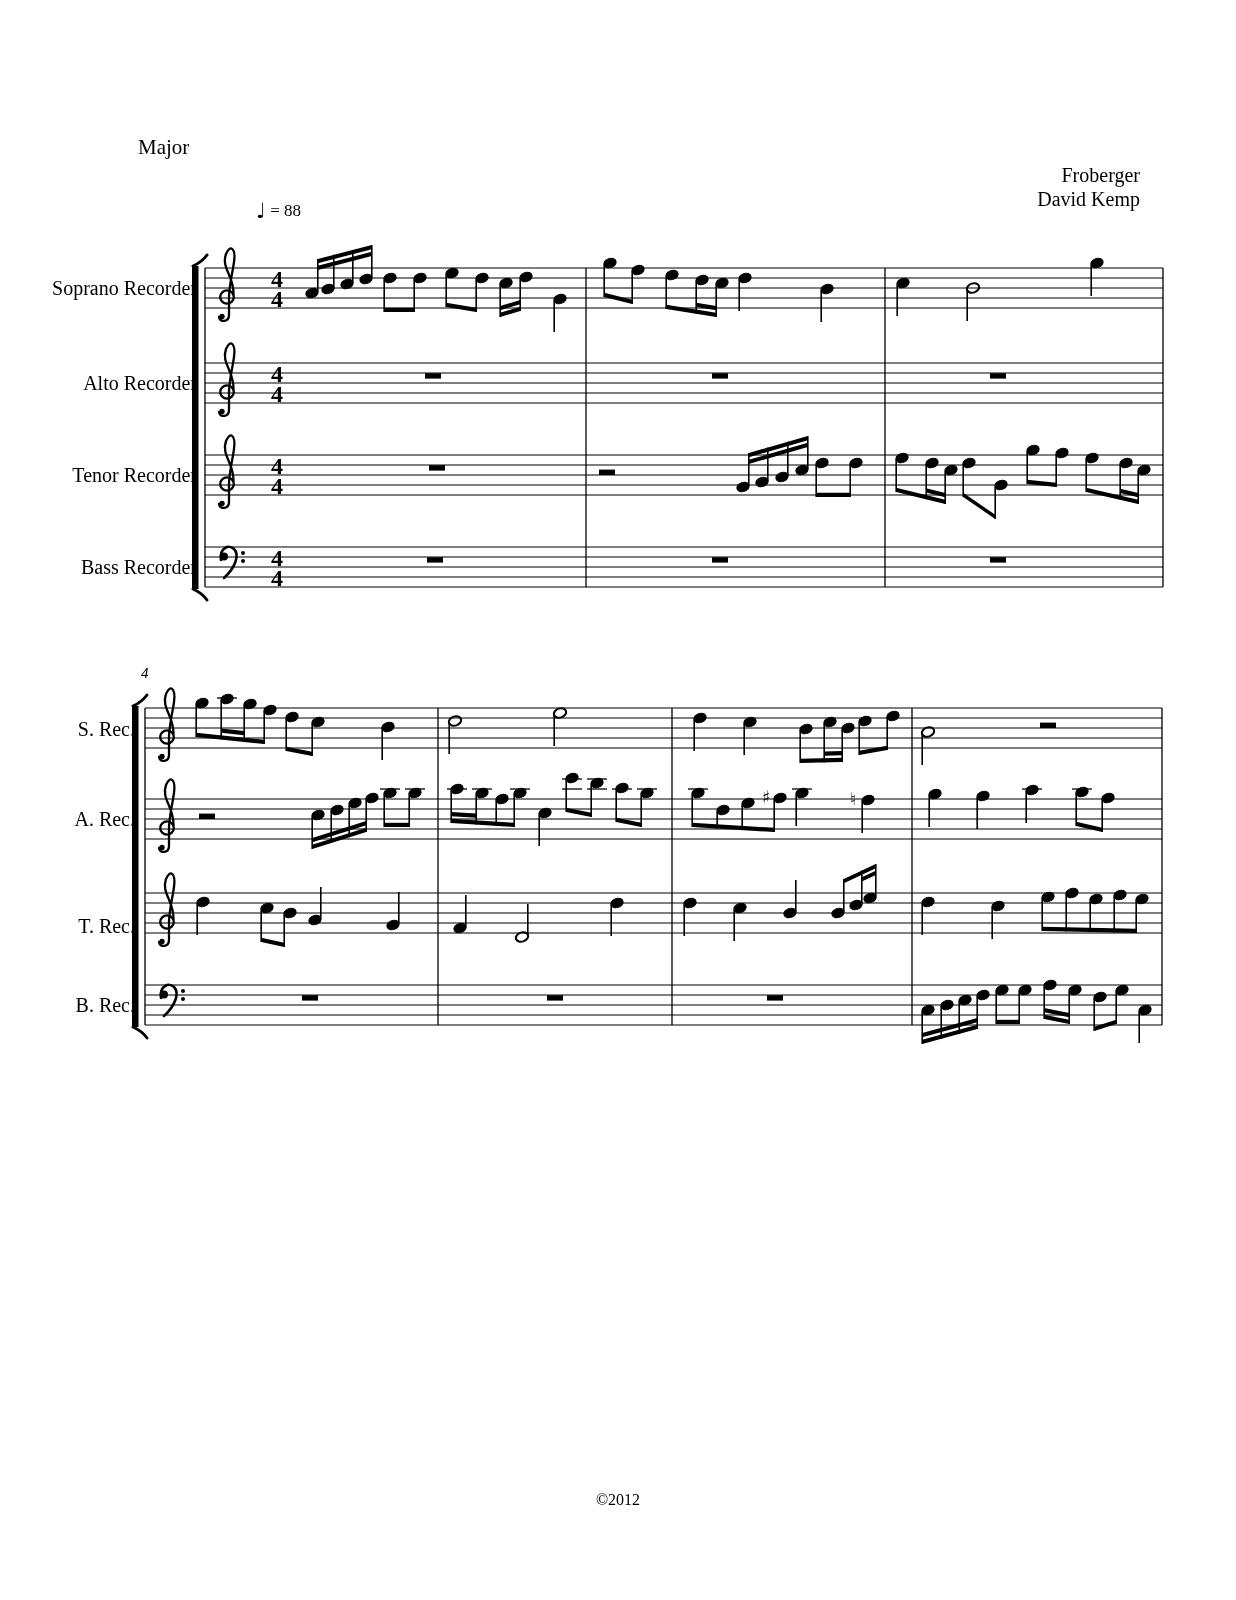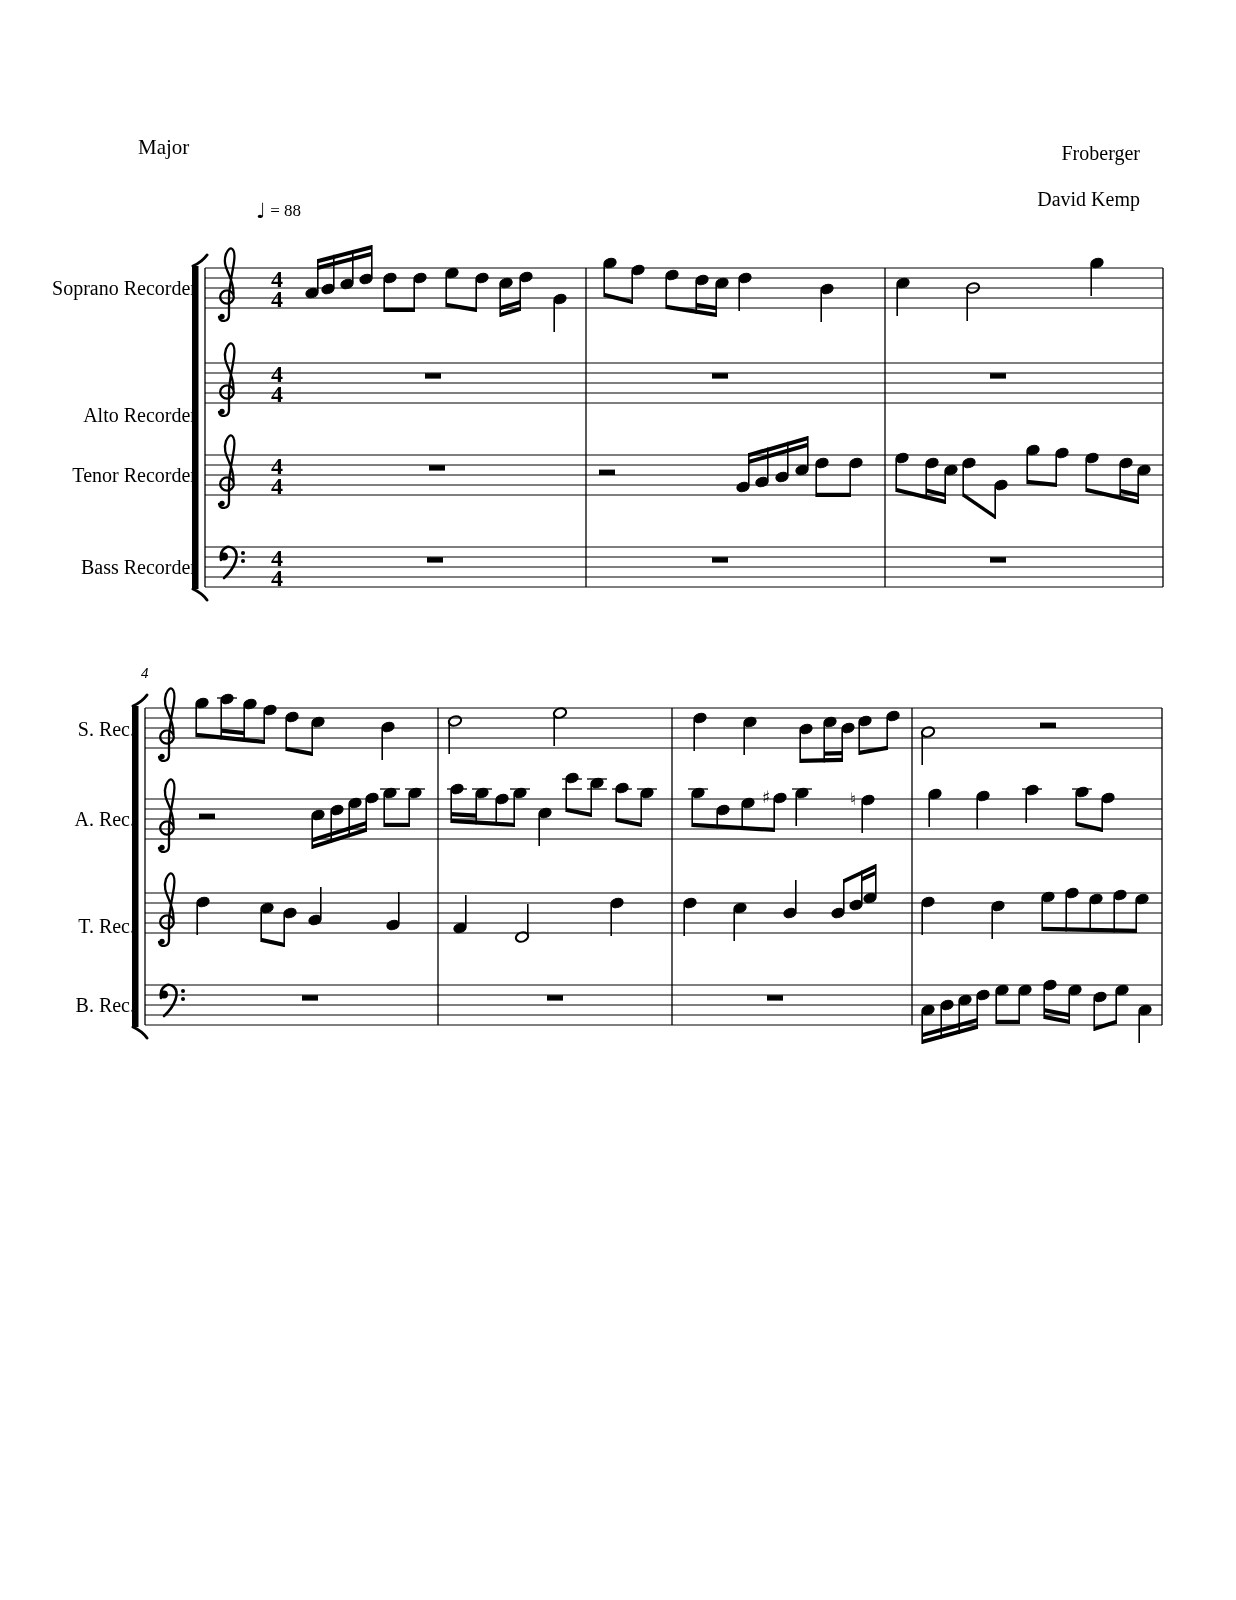--- a/index.html
+++ b/index.html
@@ -14,21 +14,21 @@
   }
   .abs{position:absolute;}
   .title{
     left:50px;right:0;top:84px;
     text-align:center;
     font-size:41px;
     letter-spacing:0.5px;
   }
   .score-label{left:138px;top:135px;font-size:21px;}
   .credit{right:96px;text-align:right;font-size:20px;}
-  .credit1{top:142px;}
+  .credit1{top:164px;}
   .credit2{top:188px;}
   .tempo{left:256px;top:199px;font-size:17px;white-space:nowrap;}
   .tempo .note-glyph{font-family:"DejaVu Sans",sans-serif;font-size:21px;vertical-align:-2px;}
   .measure-number{left:141px;top:665px;font-size:15px;font-style:italic;}
   .instr-label{font-size:20px;white-space:nowrap;}
   .s1{right:1039px;text-align:right;}
   .s2{right:1101px;text-align:right;}
   .copyright{left:0;right:0;top:1491px;text-align:center;font-size:16px;}
   svg{position:absolute;left:0;top:0;}
 </style>
@@ -432,22 +432,23 @@
   <div class="abs credit credit2">David Kemp</div>
 
   <div class="abs tempo">
     <span class="note-glyph">♩</span>
     <span>= 88</span>
   </div>
 
   <div class="abs measure-number">4</div>
 
   <div class="abs instr-label s1" style="top:277px;margin-left:8px;">Soprano Recorder</div>
-  <div class="abs instr-label s1" style="top:372px;margin-top:32px;">Alto Recorder</div>
+  <div class="abs instr-label s1" style="top:372px;">Alto Recorder</div>
   <div class="abs instr-label s1" style="top:464px;">Tenor Recorder</div>
   <div class="abs instr-label s1" style="top:556px;">Bass Recorder</div>
 
   <div class="abs instr-label s2" style="top:718px;">S. Rec.</div>
   <div class="abs instr-label s2" style="top:808px;">A. Rec.</div>
   <div class="abs instr-label s2" style="top:915px;">T. Rec.</div>
   <div class="abs instr-label s2" style="top:994px;">B. Rec.</div>
 
+  <div class="abs copyright">©2012</div>
 </div>
 
 </body></html>

